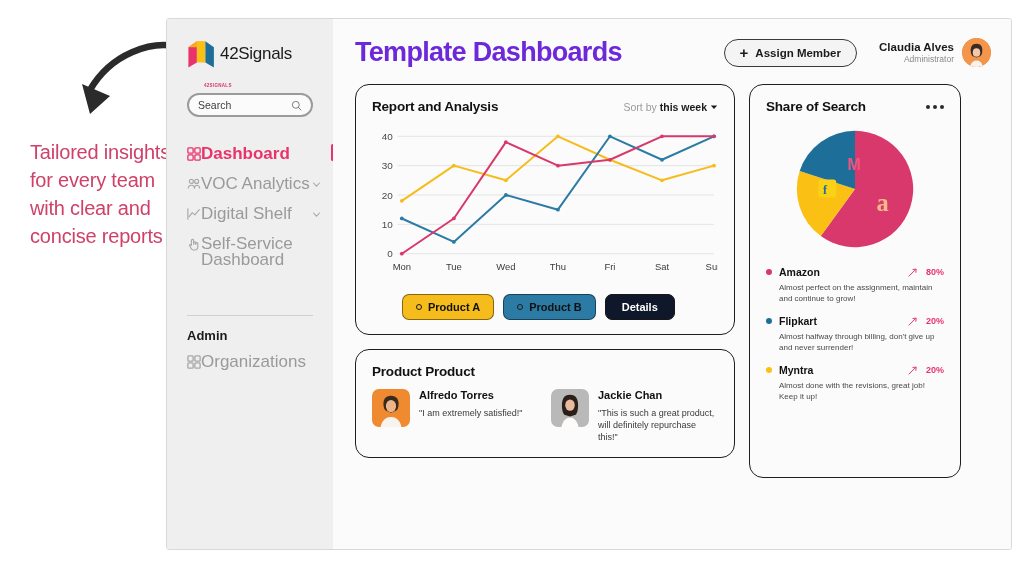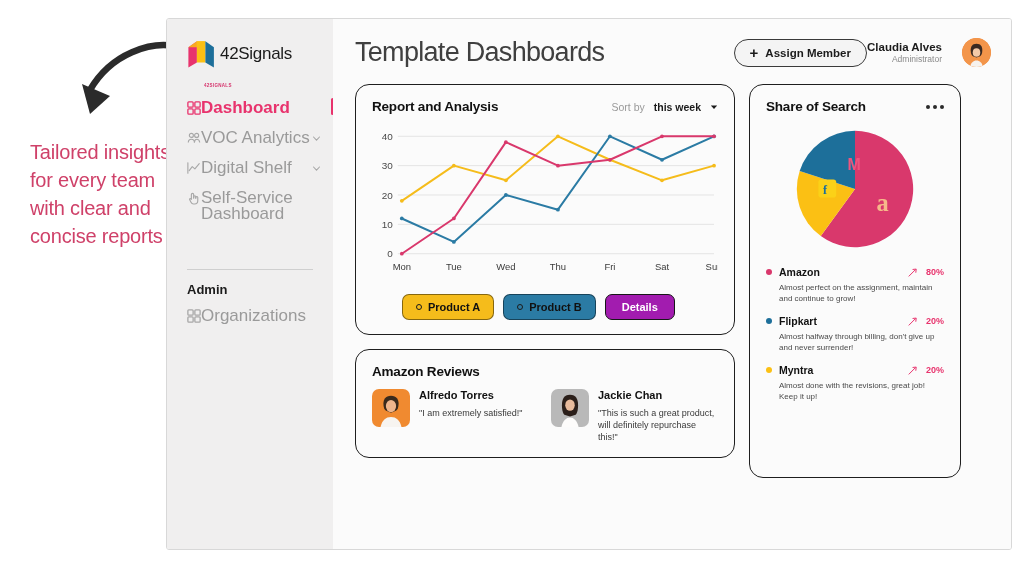--- a/index.html
+++ b/index.html
@@ -67,60 +67,60 @@
   .nav-ico { width: 14px; height: 14px; flex-shrink: 0; margin-top: 1px; }
   .nav-label { flex: 1; }
   .chev { width: 9px; height: 9px; margin-top: 4px; flex-shrink: 0; }
 
   .divider { margin: 40px 20px 0 20px; height: 1px; background: #cfcfcf; }
   .admin-title { padding: 12px 0 4px 20px; font-size: 13px; font-weight: 700; color: #1b1b1b; }
 
   
   .main { flex: 1; background: #fbfbfb; padding: 18px 20px 0 22px; position: relative; }
   .topbar { display: flex; align-items: center; }
-  .page-title { font-size: 27px; font-weight: 400; color: #404040; letter-spacing: -0.7px; flex: 1; }
+  .page-title { font-size: 27px; font-weight: 700; color: #6d28d9; letter-spacing: -0.7px; flex: 1; }
   .assign-btn {
     display: flex; align-items: center; gap: 7px;
     height: 28px; padding: 0 15px;
     border: 1.5px solid #3a3a3a; border-radius: 14px; background: #f4f4f4;
     font-size: 11.5px; font-weight: 700; color: #1b1b1b; white-space: nowrap;
   }
   .plus { font-size: 15px; font-weight: 700; line-height: 1; }
-  .user { display: flex; align-items: center; gap: 20px; }
+  .user { display: flex; align-items: center; gap: 8px; margin-left: 22px; }
   .user-text { text-align: right; }
   .user-name { font-size: 11.5px; font-weight: 700; color: #1b1b1b; }
   .user-role { font-size: 8.5px; color: #8a8a8a; margin-top: 1px; }
   .avatar-circle {
     width: 29px; height: 29px; border-radius: 50%; overflow: hidden;
     background: #f08a3c; position: relative; flex-shrink: 0;
   }
 
   
   .content { display: flex; gap: 14px; margin-top: 16px; }
   .col-left { width: 380px; display: flex; flex-direction: column; gap: 14px; }
   .card {
     background: #fbfbfb; border: 1.5px solid #1e1e1e; border-radius: 14px;
     padding: 14px 16px;
   }
   .card-head { display: flex; align-items: center; }
   .card-title { font-size: 13.5px; font-weight: 700; color: #111; flex: 1; letter-spacing: -0.2px; }
-  .sort-wrap { font-size: 10.5px; color: #9a9a9a; display: flex; align-items: center; gap: 9px; }
+  .sort-wrap { font-size: 10.5px; color: #9a9a9a; display: flex; align-items: center; gap: 3px; }
   .sort-val { color: #1b1b1b; font-weight: 700; }
   .dots { display: flex; gap: 3px; }
   .dots i { width: 4px; height: 4px; background: #2a2a2a; border-radius: 50%; display: block; }
 
   .chart-area { position: relative; height: 160px; margin-top: 8px; }
   .legend-row { display: flex; gap: 9px; margin-top: 12px; padding-left: 30px; }
   .pill {
     display: flex; align-items: center; gap: 6px; height: 26px; padding: 0 13px;
     border-radius: 7px; border: 1.5px solid rgba(0,0,0,.45);
     font-size: 11px; font-weight: 700; color: #111; white-space: nowrap;
   }
   .pill .ring { width: 6px; height: 6px; border-radius: 50%; border: 1.2px solid #1b1b1b; }
-  .pill.dark { background: #a21caf; color: #fff; border-color: #171717; padding: 0 16px; }
+  .pill.dark { background: #0f172a; color: #fff; border-color: #171717; padding: 0 16px; }
 
   
   .reviews { display: flex; gap: 12px; margin-top: 10px; }
   .review { display: flex; gap: 9px; flex: 1; }
   .review-pic { width: 38px; height: 38px; border-radius: 7px; flex-shrink: 0; overflow: hidden; position: relative; }
   .review-name { font-size: 11px; font-weight: 700; color: #111; }
   .review-quote { font-size: 9px; color: #3a3a3a; margin-top: 6px; line-height: 12px; }
 
   
   .col-right { width: 212px; }
@@ -154,20 +154,27 @@
             <polygon points="4,12 14,5 14,30 4,36" fill="#e8336d"></polygon>
             <polygon points="14,5 24,5 24,30 14,30" fill="#fbc014"></polygon>
             <polygon points="24,5 34,12 34,36 24,30" fill="#1d6f9a"></polygon>
             <polygon points="4,12 14,5 24,5 14,12" fill="#fbc014" opacity=".85"></polygon>
           </svg>
           <div class="brand-caption">42SIGNALS</div>
         </div>
         <div class="brand-name">42Signals</div>
       </div>
 
+      <div class="search-box">
+        <span>Search</span>
+        <svg width="11" height="11" viewBox="0 0 16 16">
+          <circle cx="7" cy="7" r="5" stroke="#7a7a7a" stroke-width="1.4" fill="none"></circle>
+          <line x1="10.7" y1="10.7" x2="14.5" y2="14.5" stroke="#7a7a7a" stroke-width="1.4" stroke-linecap="round"></line>
+        </svg>
+      </div>
 
       <nav class="nav">
 
         <div class="nav-item active">
           <svg class="nav-ico" viewBox="0 0 16 16">
             <rect x="1" y="1" width="6" height="6" rx="1" fill="none" stroke="#e8336d" stroke-width="1.5"></rect>
             <rect x="9" y="1" width="6" height="6" rx="1" fill="none" stroke="#e8336d" stroke-width="1.5"></rect>
             <rect x="1" y="9" width="6" height="6" rx="1" fill="none" stroke="#e8336d" stroke-width="1.5"></rect>
             <rect x="9" y="9" width="6" height="6" rx="1" fill="none" stroke="#e8336d" stroke-width="1.5"></rect>
           </svg>
@@ -318,21 +325,21 @@
               </div>
               <div class="pill" style="background:#2b7ba4">
                 <span class="ring"></span>
                 <span>Product B</span>
               </div>
               <div class="pill dark">Details</div>
             </div>
           </div>
 
           <div class="card">
-            <div class="card-title">Amazon Reviews</div>
+            <div class="card-title">Product Product</div>
             <div class="reviews">
 
               <div class="review">
                 <div class="review-pic">
                   <svg viewBox="0 0 40 40" width="38" height="38">
                     <rect width="40" height="40" fill="#f08a30"></rect>
                     <path d="M20 7c6 0 8 4 8 8.5 0 4-1.2 6.5-3 7.5l-5 2-5-2c-1.8-1-3-3.5-3-7.5C12 11 14 7 20 7z" fill="#3a2a1c"></path>
                     <ellipse cx="20" cy="18" rx="5.4" ry="6.4" fill="#eeb58c"></ellipse>
                     <path d="M9 40c1.5-7 5.5-10.5 11-10.5S29.5 33 31 40z" fill="#f7f4f0"></path>
                   </svg>

